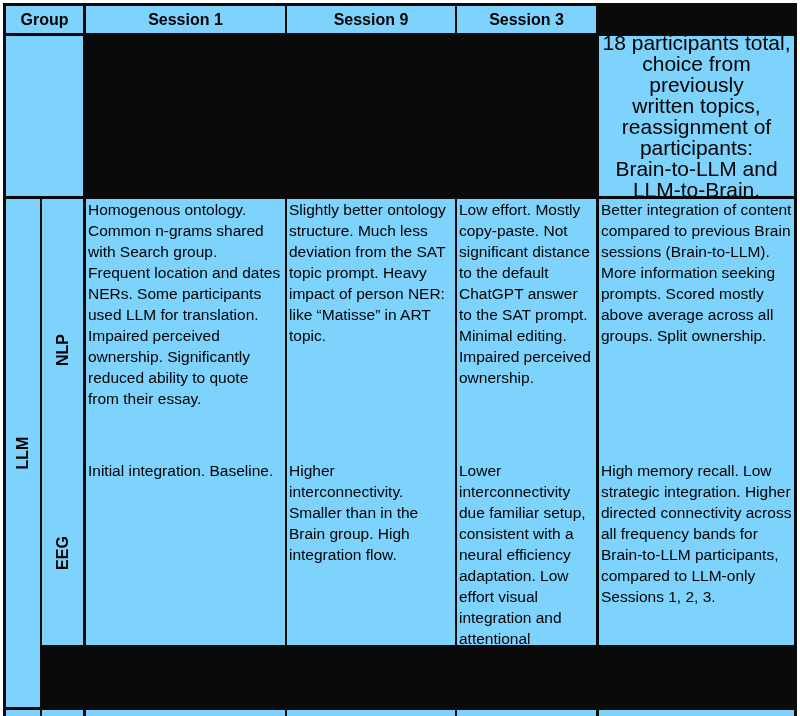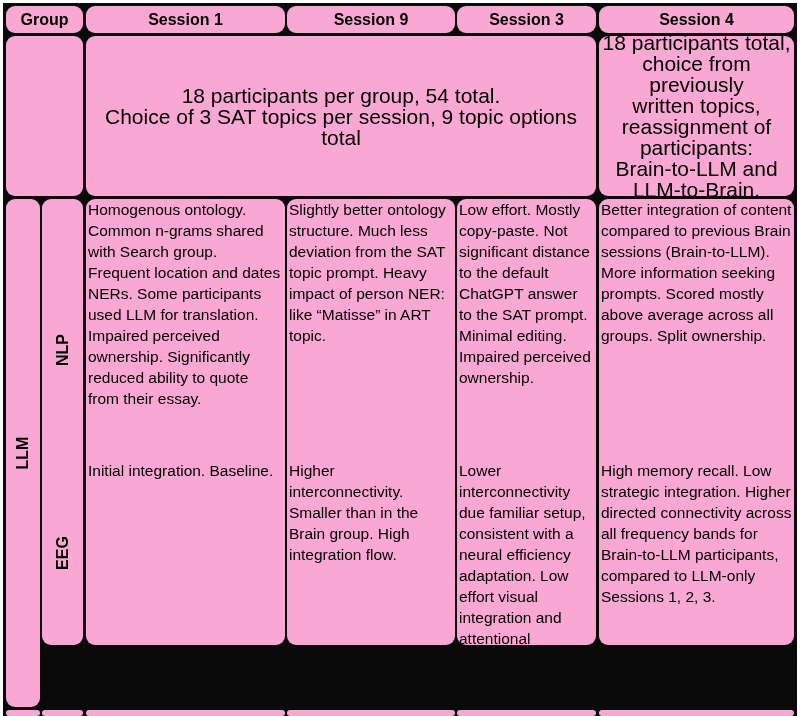--- a/index.html
+++ b/index.html
@@ -12,24 +12,23 @@
   }
   .table-frame {
     position: absolute;
     left: 3px; top: 3px;
     width: 794px; height: 713px;
     background: #0a0a0a; 
     overflow: hidden;
   }
   .cell {
     position: absolute;
-    background: #f9a8d4;
+    background: #7dd3fc;
     box-sizing: border-box;
     overflow: hidden;
-    border-radius: 9px;
   }
   .hdr {
     display: flex; align-items: center; justify-content: center;
     font-weight: bold;
     font-size: 16px;
   }
   .body-cell {
     font-size: 15.5px;
     line-height: 21px;
     padding: 0px 2px 0 2px;
@@ -80,27 +79,22 @@
   </div>
   <div class="cell hdr col-s1 row-hdr">
     <span>Session 1</span>
   </div>
   <div class="cell hdr col-s2 row-hdr">
     <span>Session 9</span>
   </div>
   <div class="cell hdr col-s3 row-hdr">
     <span>Session 3</span>
   </div>
-  <div class="cell hdr col-s4 row-hdr">
-    <span>Session 4</span>
-  </div>
 
   <div class="cell col-group row-info"></div>
-  <div class="cell center-cell row-info" style="left:83px; width:510px;">18 participants per group, 54 total.
-Choice of 3 SAT topics per session, 9 topic options total</div>
   <div class="cell center-cell col-s4 row-info">18 participants total,
 choice from previously
 written topics,
 reassignment of
 participants:
 Brain-to-LLM and
 LLM-to-Brain.</div>
 
   <div class="cell vlabel col-llm row-llm">
     <span>LLM</span>

